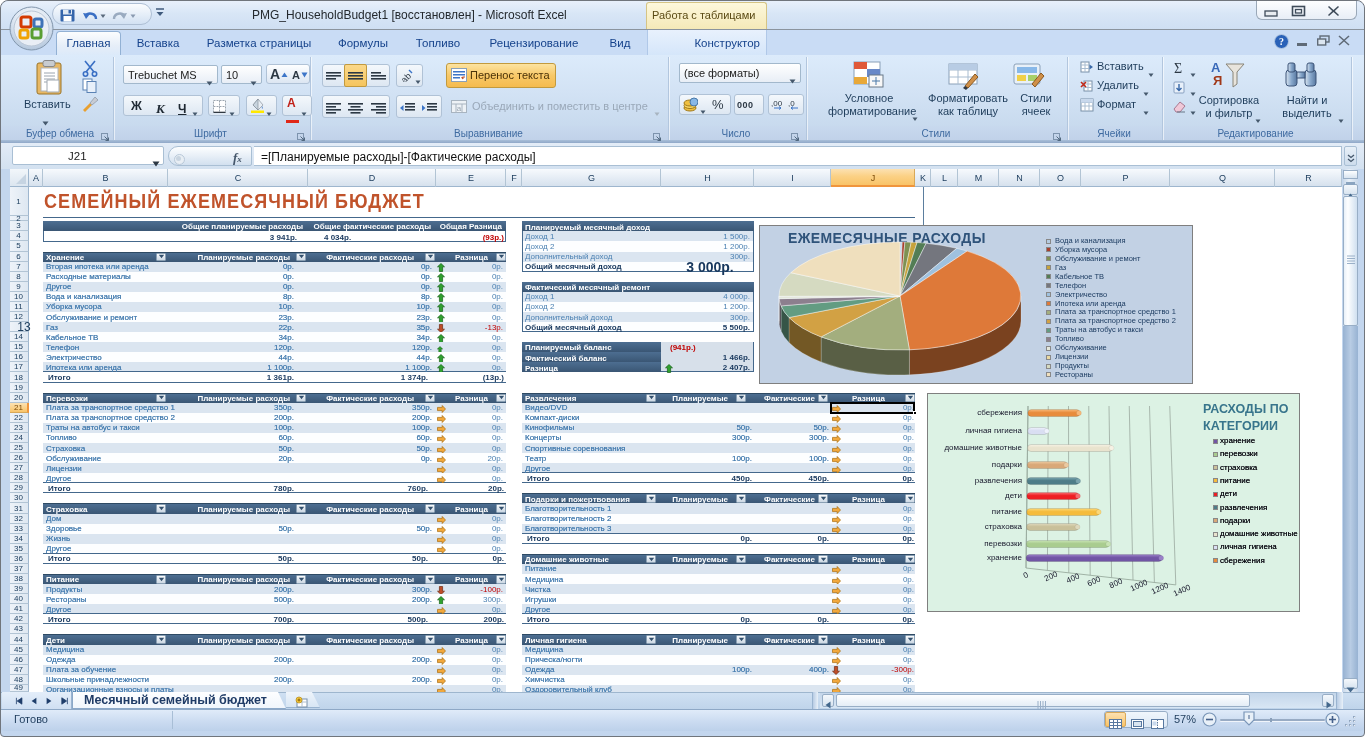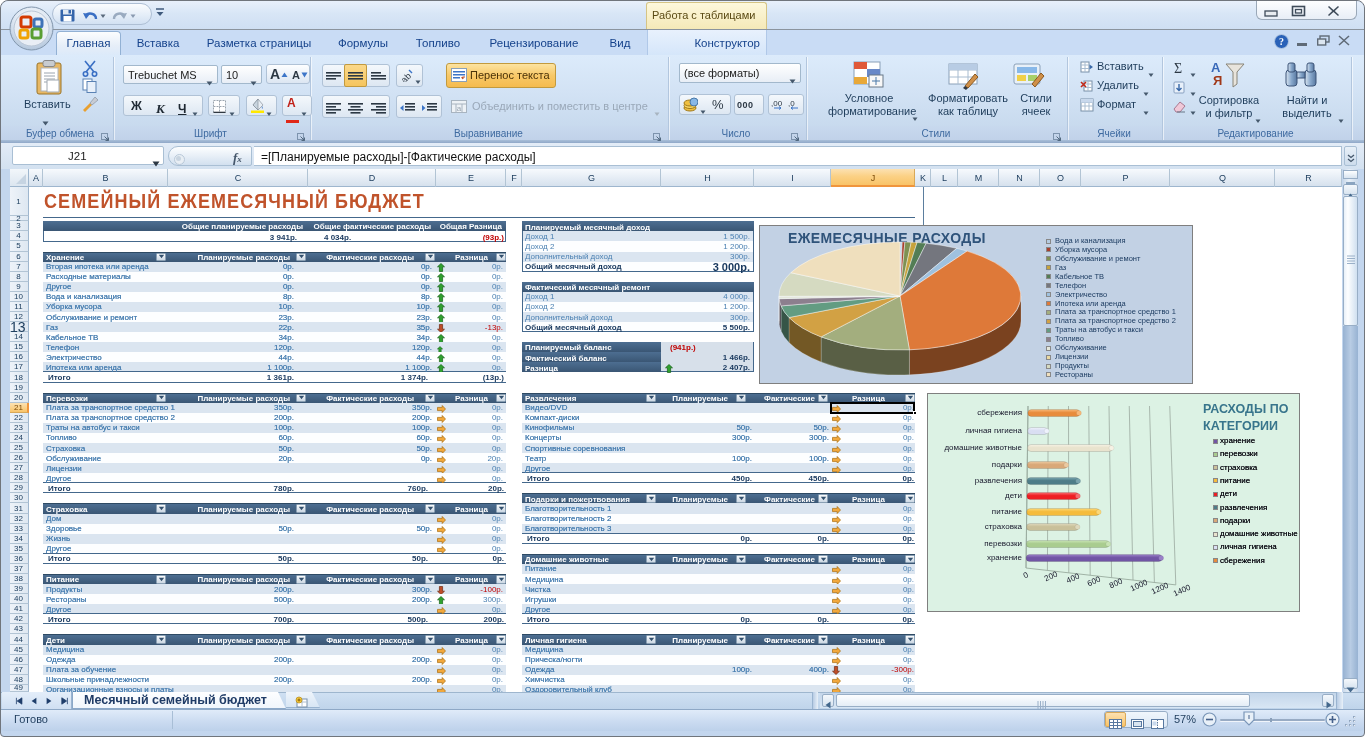--- a/index.html
+++ b/index.html
@@ -45,20 +45,21 @@
         <path d="M2 9 C2 3 10 2 12.5 6" fill="none" stroke="#9aabc0" stroke-width="2.4"></path>
         <path d="M15 3 L8 4 L12 9 Z" fill="#9aabc0"></path>
       </svg></div>
 <div class="abs " style="left:130px;top:14px;"><svg width="6" height="5" style="vertical-align:top">
         <path d="M0.5 0.5 L5.5 0.5 L3 4 Z" fill="#8a9ab0"></path>
       </svg></div>
 <div class="abs " style="left:155px;top:8px;"><svg width="10" height="12" style="vertical-align:top">
         <path d="M1 1 L9 1" stroke="#3f5a7c" stroke-width="1.5"></path>
         <path d="M1.5 4 L8.5 4 L5 8 Z" fill="#3f5a7c"></path>
       </svg></div>
+<div class="abs " style="left:252px;top:8px;font-size:12px;color:#24292e;">PMG_HouseholdBudget1 [восстановлен]  -  Microsoft Excel</div>
 <div class="abs " style="left:646px;top:2px;width:121px;height:27px;background:linear-gradient(#fdf8dc,#f5e9b8);border:1px solid #d5c485;border-bottom:none;border-radius:3px 3px 0 0;"></div>
 <div class="abs " style="left:652px;top:9px;font-size:11px;color:#5a4a14;">Работа с таблицами</div>
 <div class="abs " style="left:9px;top:6px;"><svg width="45" height="45" viewBox="0 0 45 45">
 <defs>
           <radialGradient id="ob" cx="0.5" cy="0.35" r="0.75">
             <stop offset="0" stop-color="#fdfeff"></stop>
             <stop offset="0.55" stop-color="#dce6f2"></stop>
             <stop offset="1" stop-color="#9fb6d0"></stop>
           </radialGradient>
         </defs>
@@ -509,21 +510,21 @@
 <div class="abs " style="left:10px;top:271.72900000000004px;font-size:8px;color:#204060;width:17px;text-align:center;line-height:10px;">8</div>
 <div class="abs " style="left:10px;top:281.76800000000003px;width:19px;height:10.077999999999975px;border-bottom:1px solid #b2c4d4;border-right:1px solid #9eb6ce;"></div>
 <div class="abs " style="left:10px;top:281.807px;font-size:8px;color:#204060;width:17px;text-align:center;line-height:10px;">9</div>
 <div class="abs " style="left:10px;top:291.846px;width:19px;height:10.077999999999975px;border-bottom:1px solid #b2c4d4;border-right:1px solid #9eb6ce;"></div>
 <div class="abs " style="left:10px;top:291.885px;font-size:8px;color:#204060;width:17px;text-align:center;line-height:10px;">10</div>
 <div class="abs " style="left:10px;top:301.924px;width:19px;height:10.078000000000031px;border-bottom:1px solid #b2c4d4;border-right:1px solid #9eb6ce;"></div>
 <div class="abs " style="left:10px;top:301.96299999999997px;font-size:8px;color:#204060;width:17px;text-align:center;line-height:10px;">11</div>
 <div class="abs " style="left:10px;top:312.002px;width:19px;height:10.078000000000031px;border-bottom:1px solid #b2c4d4;border-right:1px solid #9eb6ce;"></div>
 <div class="abs " style="left:10px;top:312.04100000000005px;font-size:8px;color:#204060;width:17px;text-align:center;line-height:10px;">12</div>
 <div class="abs " style="left:10px;top:322.08000000000004px;width:19px;height:10.077999999999975px;border-bottom:1px solid #b2c4d4;border-right:1px solid #9eb6ce;"></div>
-<div class="abs " style="left:10px;top:322.119px;font-size:14px;color:#204060;width:28px;line-height:10px;">13</div>
+<div class="abs " style="left:10px;top:322.119px;font-size:12px;color:#204060;width:28px;text-align:center;line-height:10px;">13</div>
 <div class="abs " style="left:10px;top:332.158px;width:19px;height:10.077999999999975px;border-bottom:1px solid #b2c4d4;border-right:1px solid #9eb6ce;"></div>
 <div class="abs " style="left:10px;top:332.197px;font-size:8px;color:#204060;width:17px;text-align:center;line-height:10px;">14</div>
 <div class="abs " style="left:10px;top:342.236px;width:19px;height:10.077999999999975px;border-bottom:1px solid #b2c4d4;border-right:1px solid #9eb6ce;"></div>
 <div class="abs " style="left:10px;top:342.275px;font-size:8px;color:#204060;width:17px;text-align:center;line-height:10px;">15</div>
 <div class="abs " style="left:10px;top:352.31399999999996px;width:19px;height:10.078000000000031px;border-bottom:1px solid #b2c4d4;border-right:1px solid #9eb6ce;"></div>
 <div class="abs " style="left:10px;top:352.35299999999995px;font-size:8px;color:#204060;width:17px;text-align:center;line-height:10px;">16</div>
 <div class="abs " style="left:10px;top:362.392px;width:19px;height:10.078000000000031px;border-bottom:1px solid #b2c4d4;border-right:1px solid #9eb6ce;"></div>
 <div class="abs " style="left:10px;top:362.43100000000004px;font-size:8px;color:#204060;width:17px;text-align:center;line-height:10px;">17</div>
 <div class="abs " style="left:10px;top:372.47px;width:19px;height:10.077999999999975px;border-bottom:1px solid #b2c4d4;border-right:1px solid #9eb6ce;"></div>
 <div class="abs " style="left:10px;top:372.509px;font-size:8px;color:#204060;width:17px;text-align:center;line-height:10px;">18</div>
@@ -981,21 +982,21 @@
 <div class="abs " style="left:525px;top:231.87800000000001px;font-size:8px;color:#4b80b2;line-height:10px;white-space:nowrap;">Доход 1</div>
 <div class="abs " style="left:670px;top:231.87800000000001px;font-size:8px;color:#4b80b2;line-height:10px;width:80px;text-align:right;white-space:nowrap;">1 500р.</div>
 <div class="abs " style="left:522px;top:241.45600000000002px;width:232px;height:10.078px;background:#fdfeff;border-left:1px solid #44688c;border-right:1px solid #44688c;"></div>
 <div class="abs " style="left:525px;top:241.95600000000002px;font-size:8px;color:#4b80b2;line-height:10px;white-space:nowrap;">Доход 2</div>
 <div class="abs " style="left:670px;top:241.95600000000002px;font-size:8px;color:#4b80b2;line-height:10px;width:80px;text-align:right;white-space:nowrap;">1 200р.</div>
 <div class="abs " style="left:522px;top:251.53400000000002px;width:232px;height:10.078px;background:#dbe5f0;border-left:1px solid #44688c;border-right:1px solid #44688c;"></div>
 <div class="abs " style="left:525px;top:252.03400000000002px;font-size:8px;color:#4b80b2;line-height:10px;white-space:nowrap;">Дополнительный доход</div>
 <div class="abs " style="left:670px;top:252.03400000000002px;font-size:8px;color:#4b80b2;line-height:10px;width:80px;text-align:right;white-space:nowrap;">300р.</div>
 <div class="abs " style="left:522px;top:261.612px;width:232px;height:10.078px;background:#fdfeff;border-left:1px solid #44688c;border-right:1px solid #44688c;border-bottom:1px solid #44688c;"></div>
 <div class="abs " style="left:525px;top:262.112px;font-size:8px;color:#17375d;line-height:10px;white-space:nowrap;font-weight:bold;">Общий месячный доход</div>
-<div class="abs " style="left:670px;top:262.112px;font-size:11px;color:#17375d;line-height:10px;width:80px;text-align:right;white-space:nowrap;font-weight:bold;">3 000р.</div>
+<div class="abs " style="left:670px;top:262.112px;font-size:14px;color:#17375d;line-height:10px;width:80px;text-align:center;white-space:nowrap;font-weight:bold;">3 000р.</div>
 <div class="abs " style="left:522px;top:281.76800000000003px;width:232px;height:10.078px;background:linear-gradient(#4d6e91,#3a5674);"></div>
 <div class="abs " style="left:525px;top:282.968px;font-size:8px;font-weight:bold;color:#fff;line-height:9px;white-space:nowrap;">Фактический месячный ремонт</div>
 <div class="abs " style="left:522px;top:291.846px;width:232px;height:10.078px;background:#dbe5f0;border-left:1px solid #44688c;border-right:1px solid #44688c;"></div>
 <div class="abs " style="left:525px;top:292.346px;font-size:8px;color:#4b80b2;line-height:10px;white-space:nowrap;">Доход 1</div>
 <div class="abs " style="left:670px;top:292.346px;font-size:8px;color:#4b80b2;line-height:10px;width:80px;text-align:right;white-space:nowrap;">4 000р.</div>
 <div class="abs " style="left:522px;top:301.924px;width:232px;height:10.078px;background:#fdfeff;border-left:1px solid #44688c;border-right:1px solid #44688c;"></div>
 <div class="abs " style="left:525px;top:302.424px;font-size:8px;color:#4b80b2;line-height:10px;white-space:nowrap;">Доход 2</div>
 <div class="abs " style="left:670px;top:302.424px;font-size:8px;color:#4b80b2;line-height:10px;width:80px;text-align:right;white-space:nowrap;">1 200р.</div>
 <div class="abs " style="left:522px;top:312.002px;width:232px;height:10.078px;background:#dbe5f0;border-left:1px solid #44688c;border-right:1px solid #44688c;"></div>
 <div class="abs " style="left:525px;top:312.502px;font-size:8px;color:#4b80b2;line-height:10px;white-space:nowrap;">Дополнительный доход</div>

